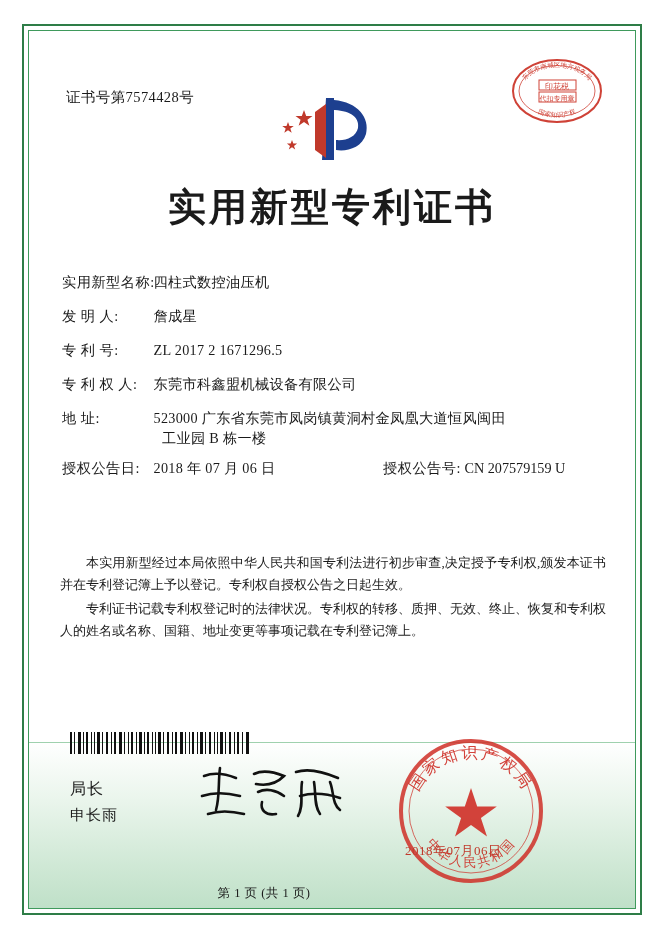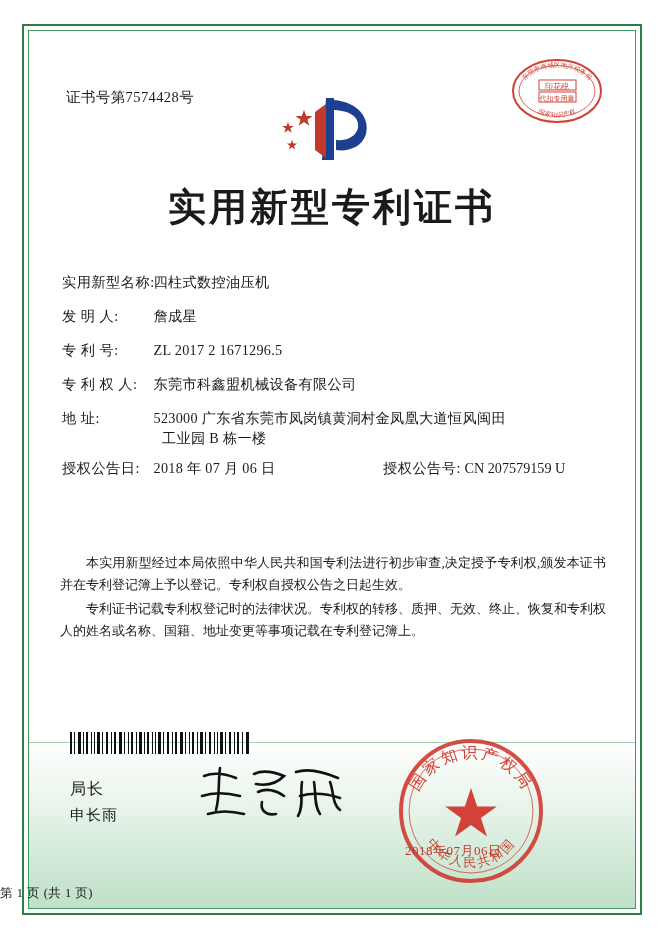--- a/index.html
+++ b/index.html
@@ -190,21 +190,21 @@
     font-size: 13px;
     color: #c0392b;
     letter-spacing: 0.5px;
     font-family: "Liberation Serif", serif;
   }
 
   .footer {
     position: absolute;
     left: 0; top: 885px;
     width: 528px;
-    text-align: left;
+    text-align: center;
     font-size: 12.5px;
     letter-spacing: 0.5px;
   }
 </style>
 </head>
 <body>
 
 <div class="page">
 
   <div class="border-outer"></div>

